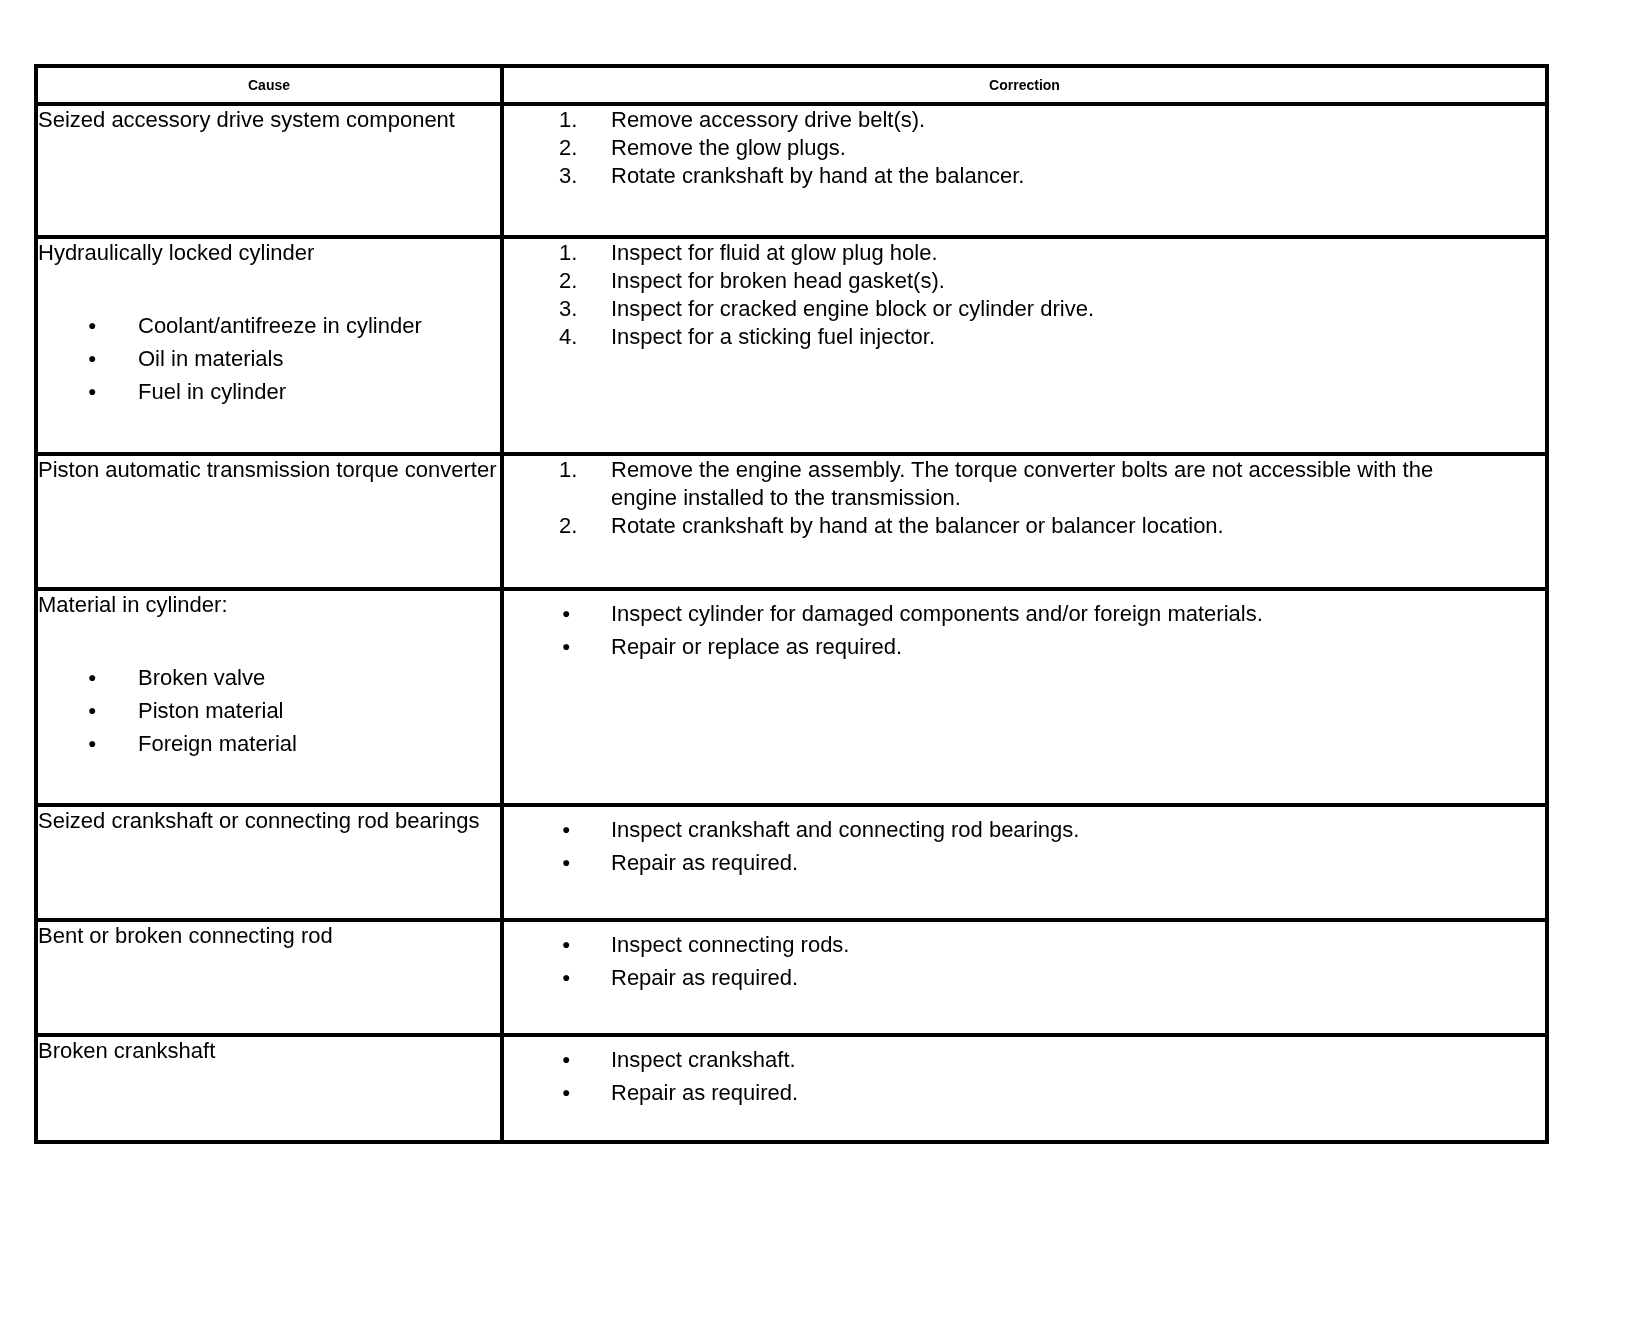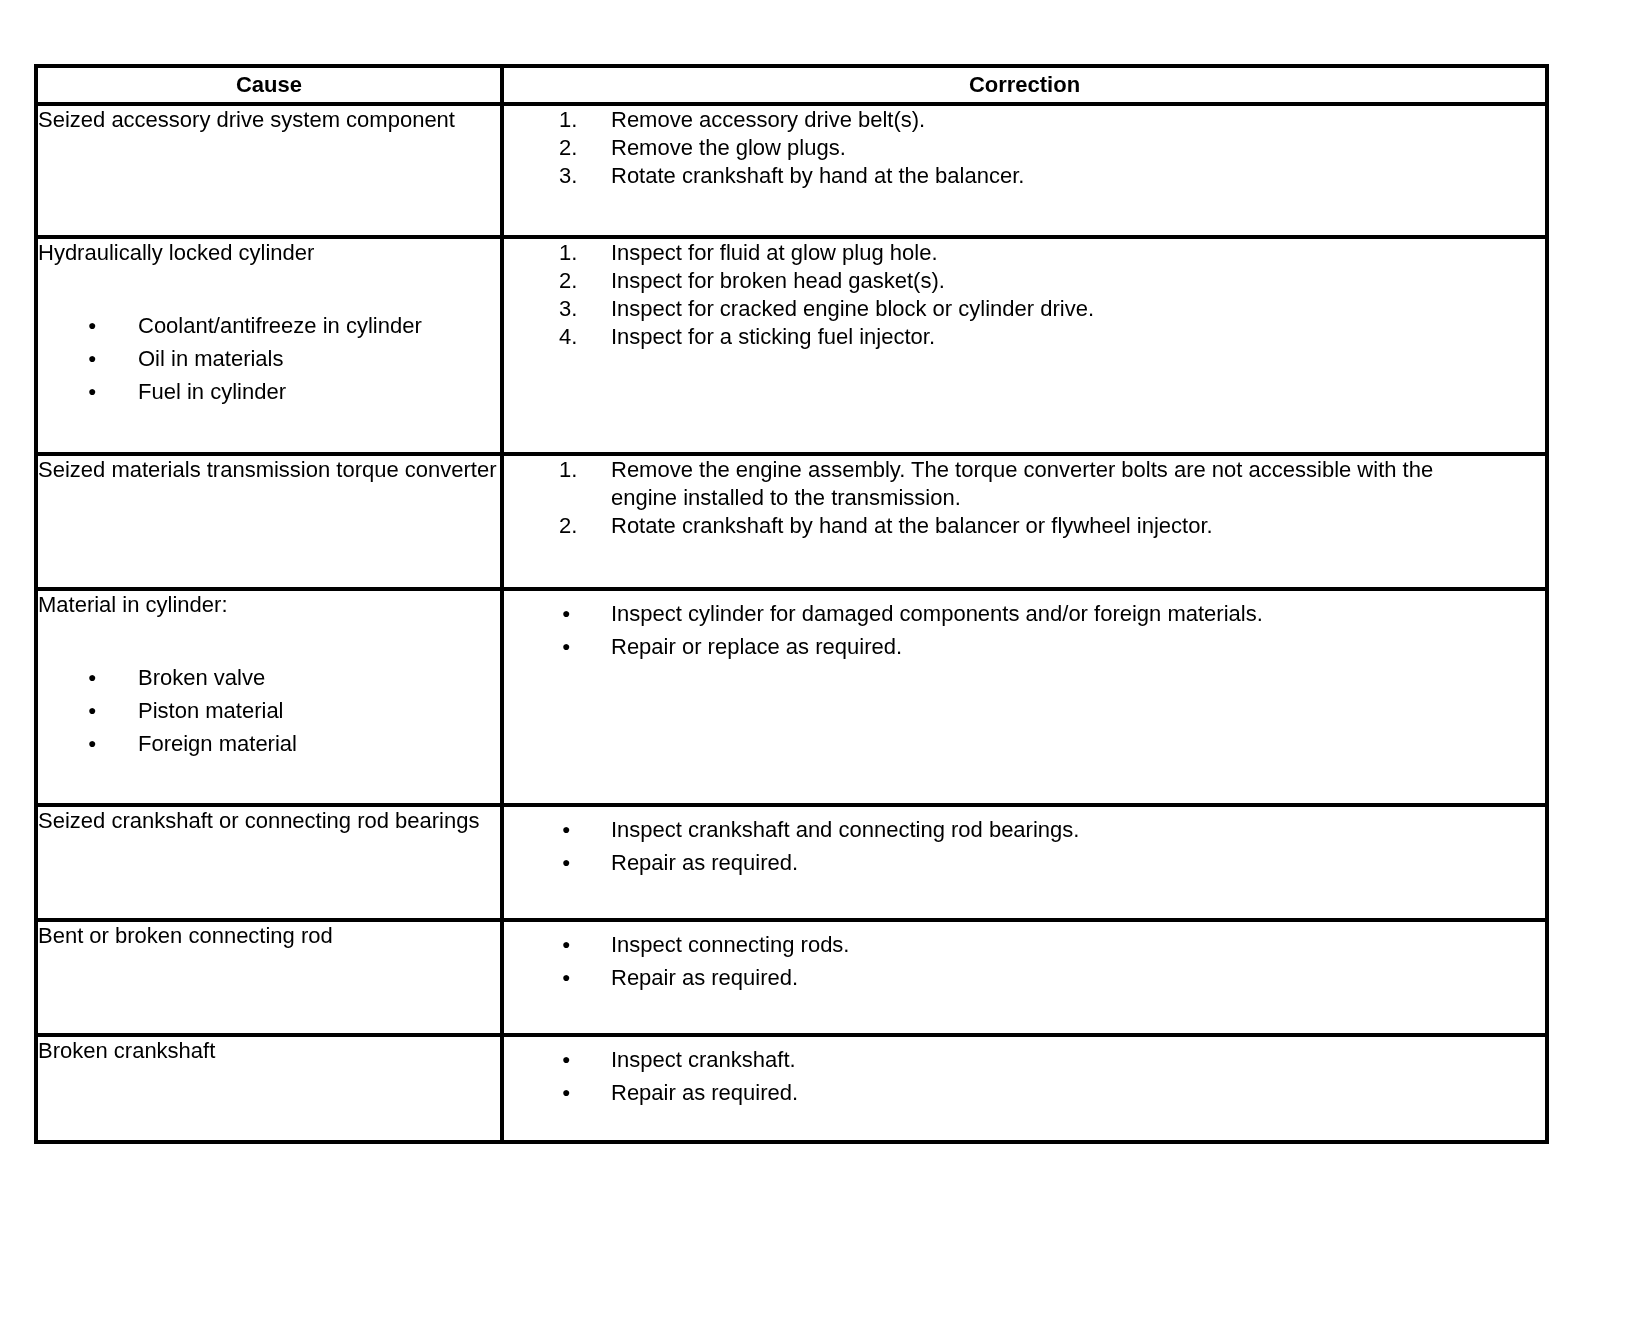--- a/index.html
+++ b/index.html
@@ -7,21 +7,21 @@
          font-family: "Liberation Sans", sans-serif; color: #000; }
   table.diag {
     position: absolute; left: 34px; top: 64px;
     width: 1515px; border-collapse: collapse; table-layout: fixed;
   }
   table.diag col.c1 { width: 466px; }
   table.diag td, table.diag th {
     border: 4px solid #000; vertical-align: top; padding: 0;
   }
   table.diag th {
-    height: 34px; font-size: 22px; font-weight: bold; text-align: center; vertical-align: middle;
+    height: 34px; font-size: 14px; font-weight: bold; text-align: center; vertical-align: middle;
   }
   td.cause { padding: 6px 0 0 6px; font-size: 22px; line-height: 28px; }
   td.corr { padding: 6px 0 0 0; font-size: 22px; line-height: 28px; }
   .sub { list-style: none; margin: 42px 0 0 0; padding: 0; }
   .sub li { position: relative; padding-left: 100px; line-height: 33px; }
   .sub li .b { position: absolute; left: 50px; top: 0; }
   .olist { margin: 0; padding: 0; list-style: none; }
   .olist li { position: relative; padding-left: 107px; padding-right: 40px; }
   .olist li .n { position: absolute; left: 55px; }
   .blist { margin: 6px 0 0 0; padding: 0; list-style: none; }
@@ -76,26 +76,26 @@
           <ul class="olist">
             <li><span class="n">1.</span><span>Inspect for fluid at glow plug hole.</span></li>
             <li><span class="n">2.</span><span>Inspect for broken head gasket(s).</span></li>
             <li><span class="n">3.</span><span>Inspect for cracked engine block or cylinder drive.</span></li>
             <li><span class="n">4.</span><span>Inspect for a sticking fuel injector.</span></li>
           </ul>
         </td>
       </tr>
       <tr class="r3">
         <td class="cause">
-          <div>Seized materials transmission torque converter</div>
+          <div>Piston automatic transmission torque converter</div>
         </td>
         <td class="corr">
           <ul class="olist">
             <li><span class="n">1.</span><span>Remove the engine assembly. The torque converter bolts are not accessible with the engine installed to the transmission.</span></li>
-            <li><span class="n">2.</span><span>Rotate crankshaft by hand at the balancer or flywheel injector.</span></li>
+            <li><span class="n">2.</span><span>Rotate crankshaft by hand at the balancer or balancer location.</span></li>
           </ul>
         </td>
       </tr>
       <tr class="r5">
         <td class="cause">
           <div>Material in cylinder:</div>
           <ul class="sub">
             <li><span class="b" style="font-size: 14px;">●</span><span>Broken valve</span></li>
             <li><span class="b" style="font-size: 14px;">●</span><span>Piston material</span></li>
             <li><span class="b" style="font-size: 14px;">●</span><span>Foreign material</span></li>

